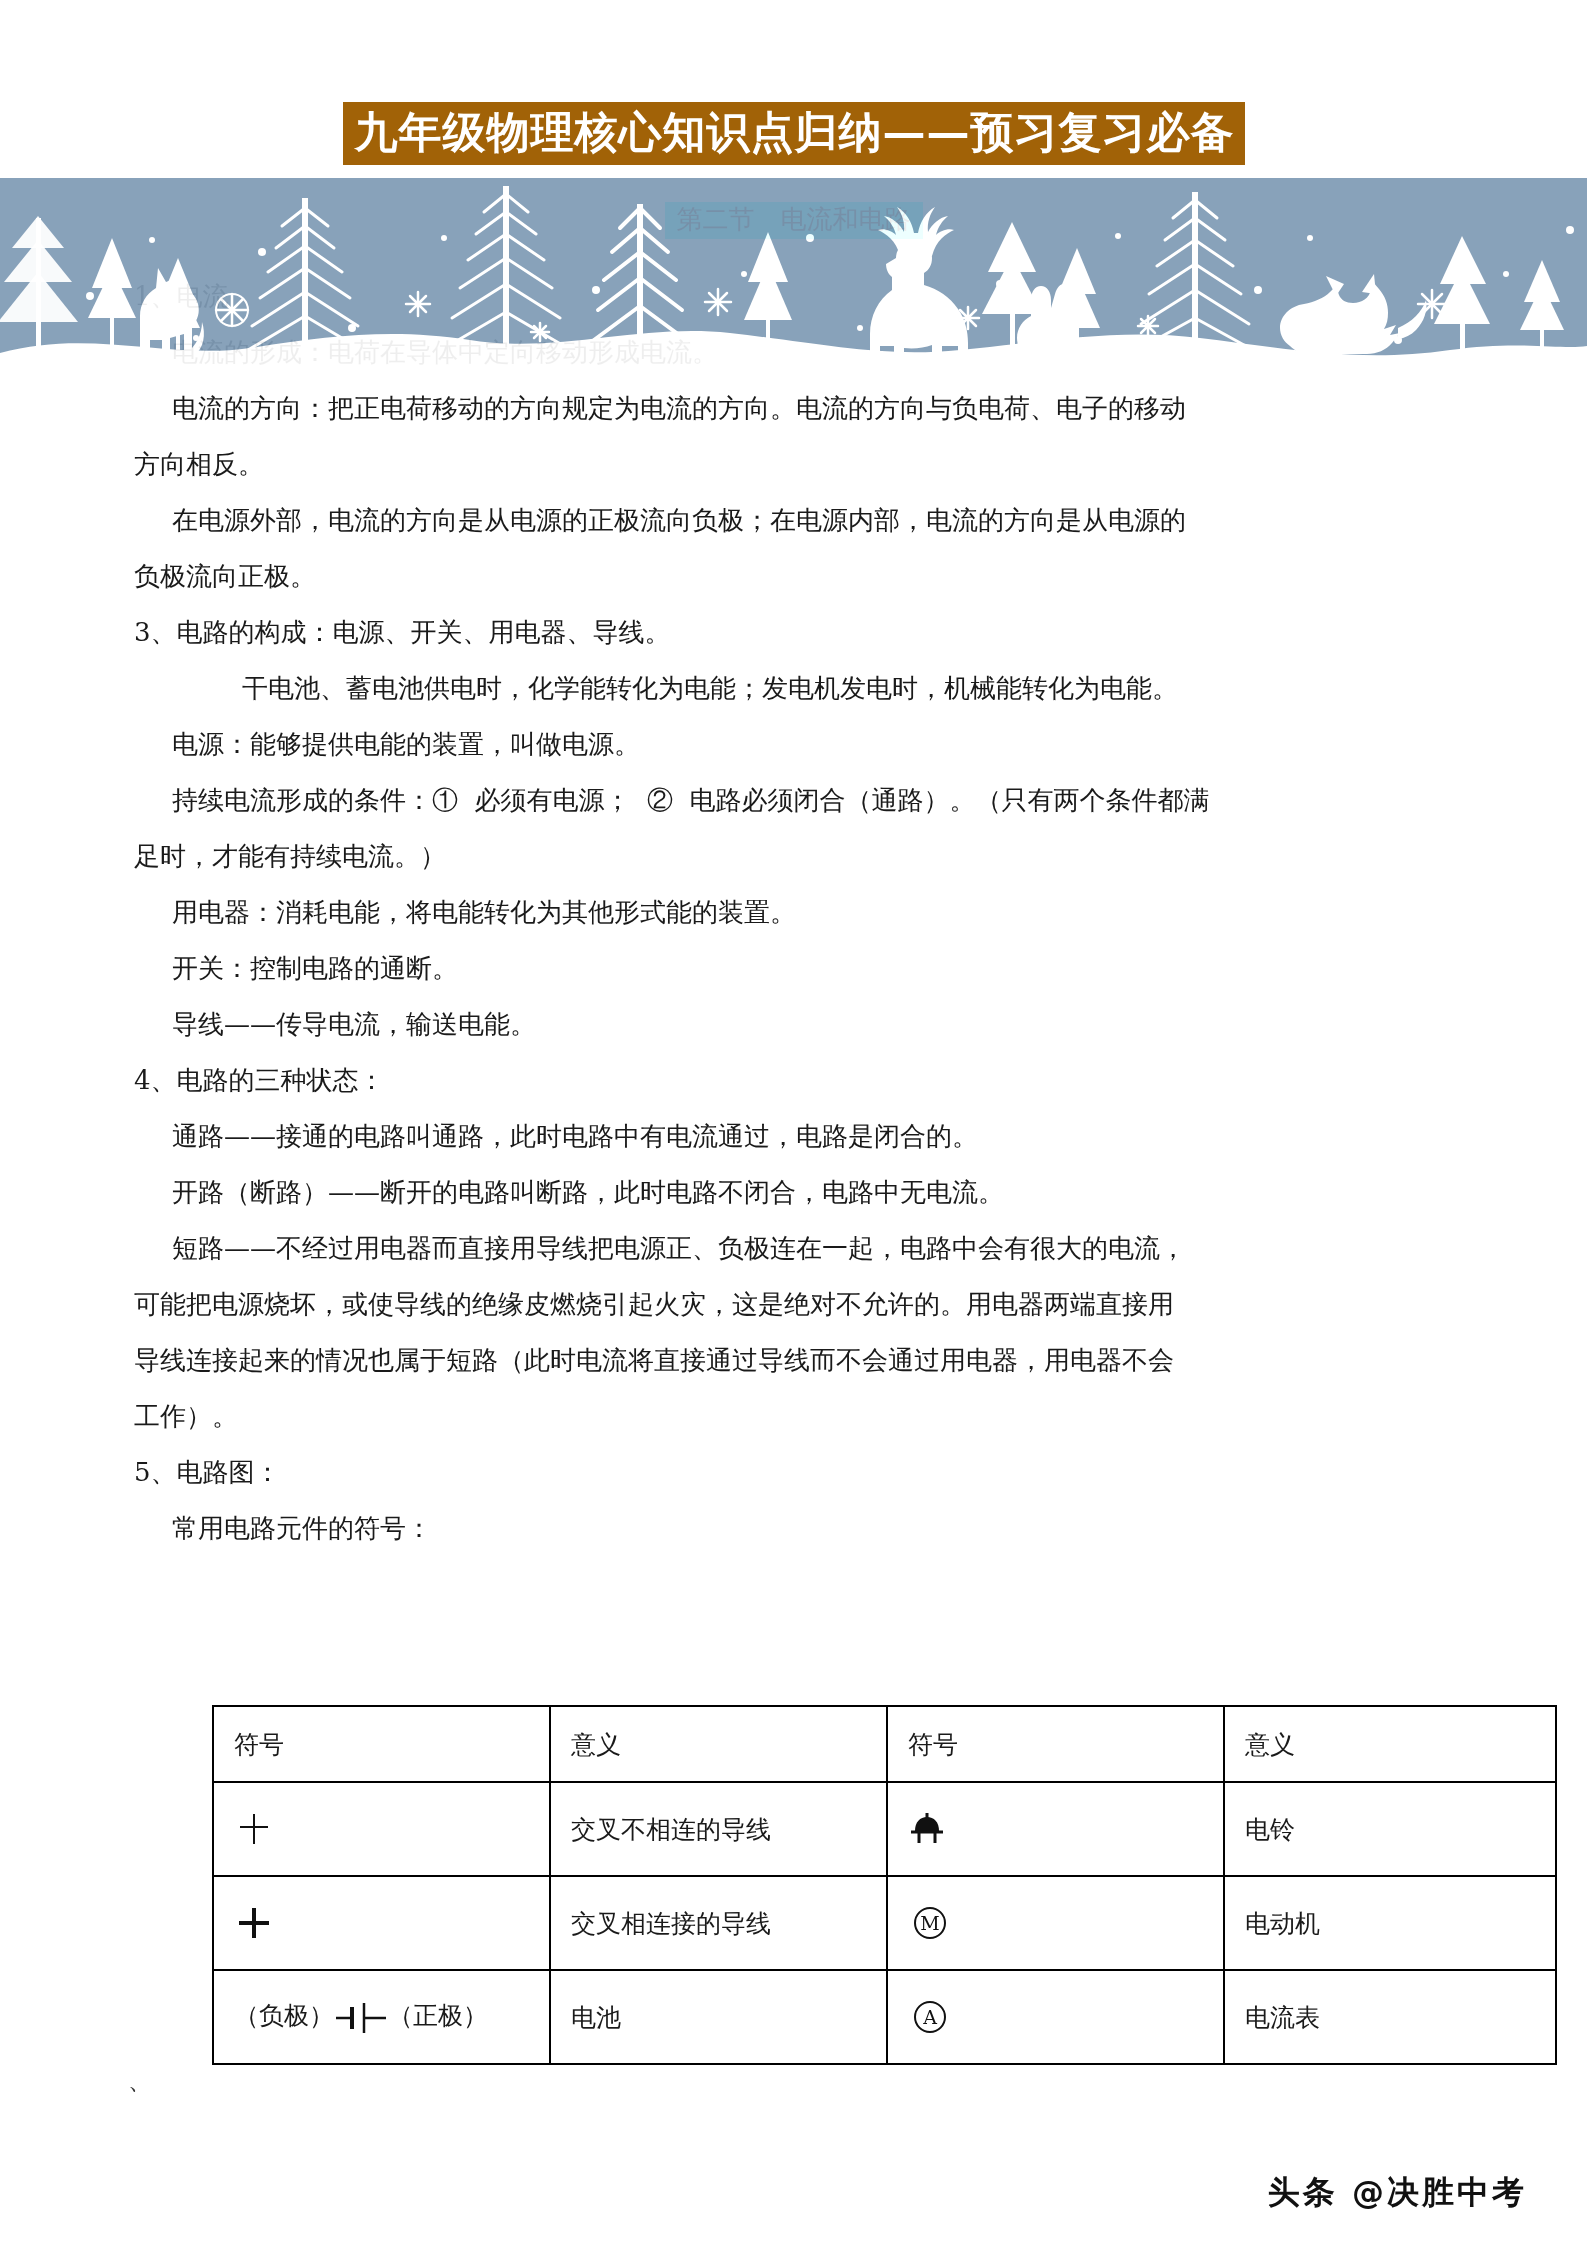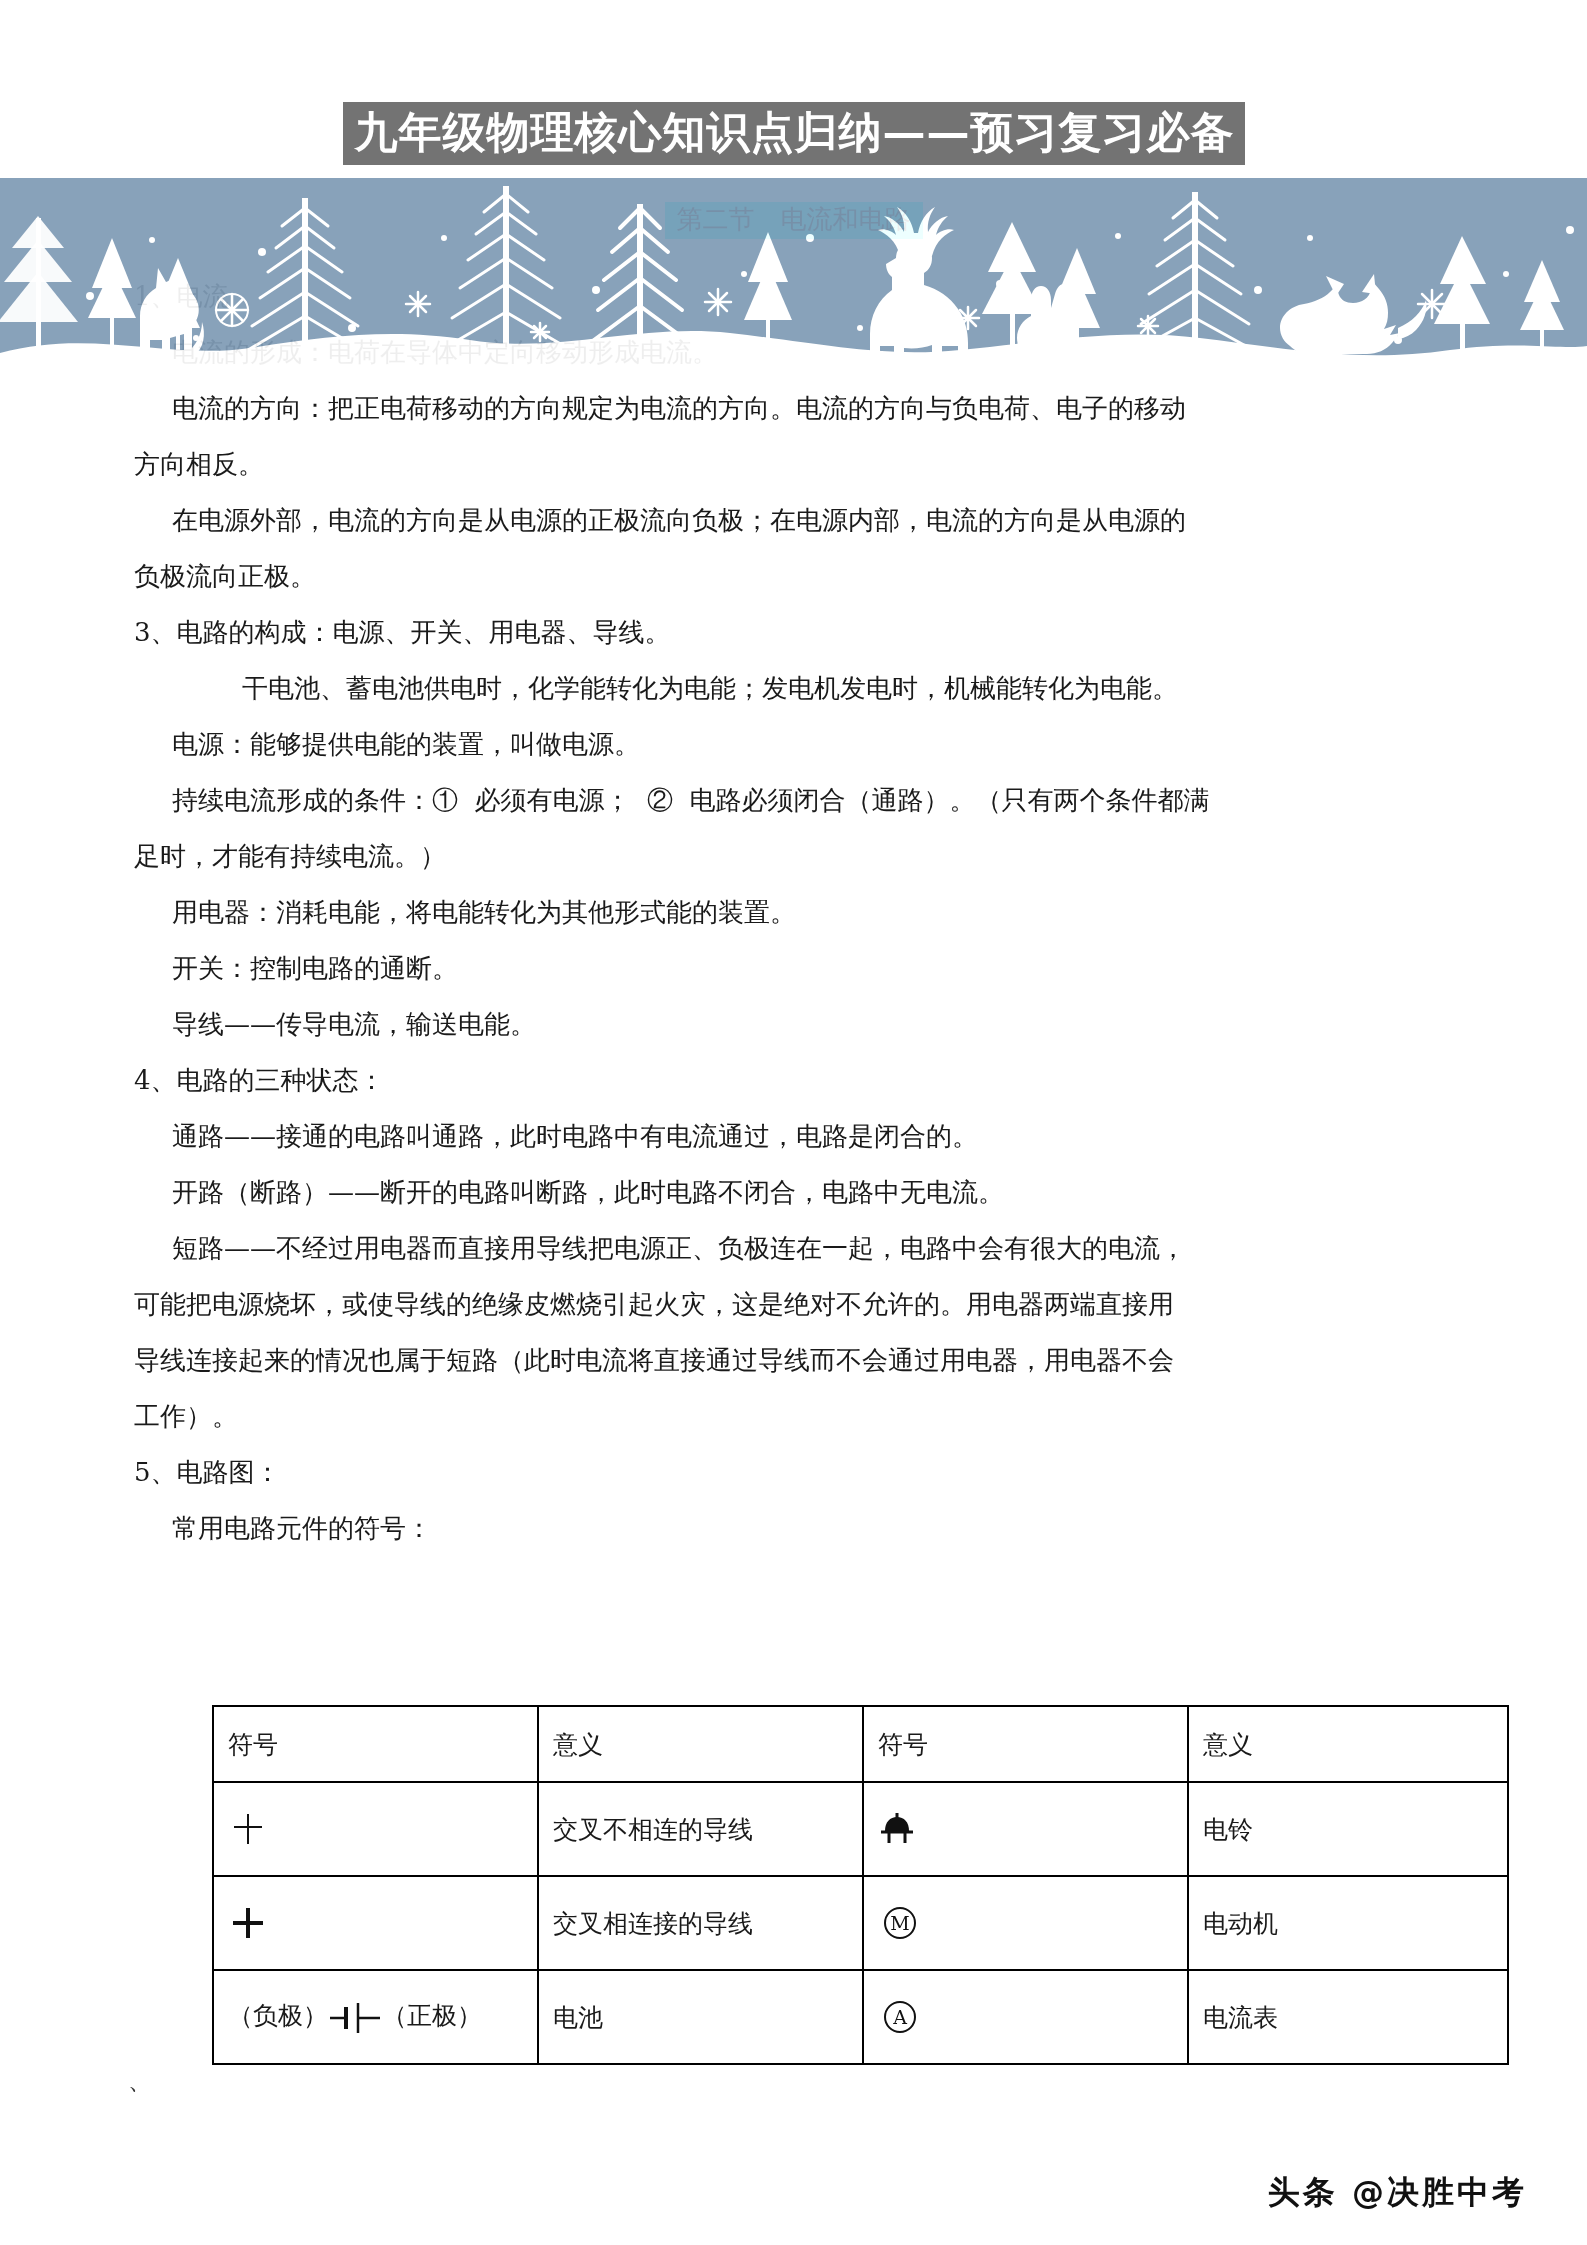--- a/index.html
+++ b/index.html
@@ -24,21 +24,21 @@
   
   .title-wrap {
     position: absolute;
     top: 102px;
     left: 0;
     width: 100%;
     text-align: center;
   }
   .title-band {
     display: inline-block;
-    background: #737373;
+    background: #a16207;
     color: #ffffff;
     font-size: 43px;
     font-weight: bold;
     letter-spacing: 1px;
     padding: 9px 10px 11px 12px;
     line-height: 1.0;
     font-family: "DejaVu Serif", "Liberation Serif", serif;
   }
 
   .subtitle-wrap {
@@ -96,21 +96,21 @@
     position: absolute;
     left: 212px;
     top: 1705px;
     width: 1175px;
     border-collapse: collapse;
     table-layout: fixed;
   }
   .sym-table td {
     border: 2.2px solid #000000;
     height: 92px;
-    padding: 0 14px;
+    padding: 0 20px;
     font-size: 25px;
     color: #1a1a1a;
     vertical-align: middle;
     font-family: "DejaVu Serif", "Liberation Serif", serif;
   }
   .col-a { width: 295px; }
   .col-b { width: 295px; }
   .col-c { width: 295px; }
   .col-d { width: 290px; }
   .sym-table tr:first-child td { height: 74px; }

